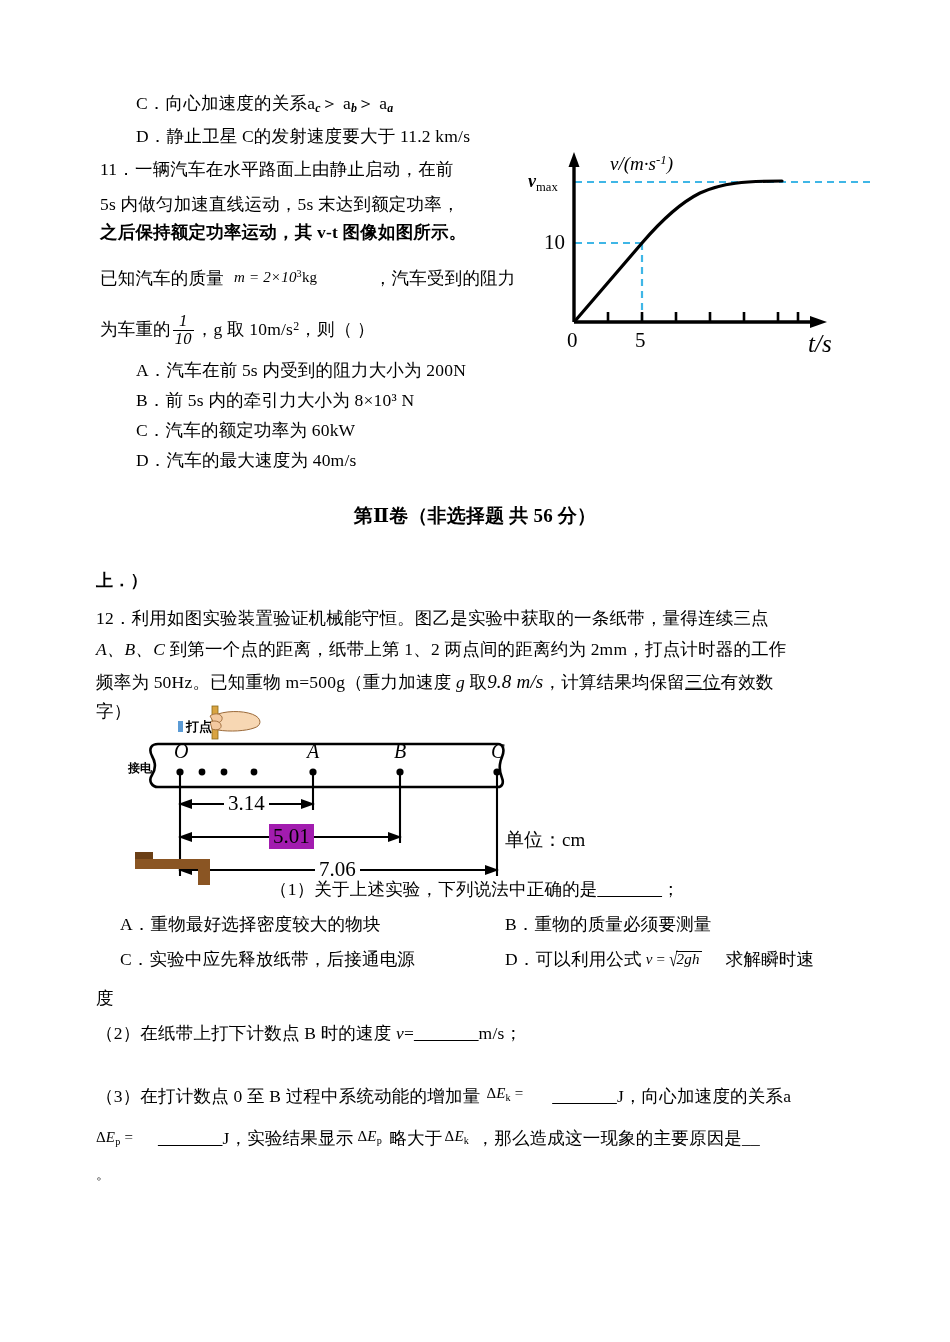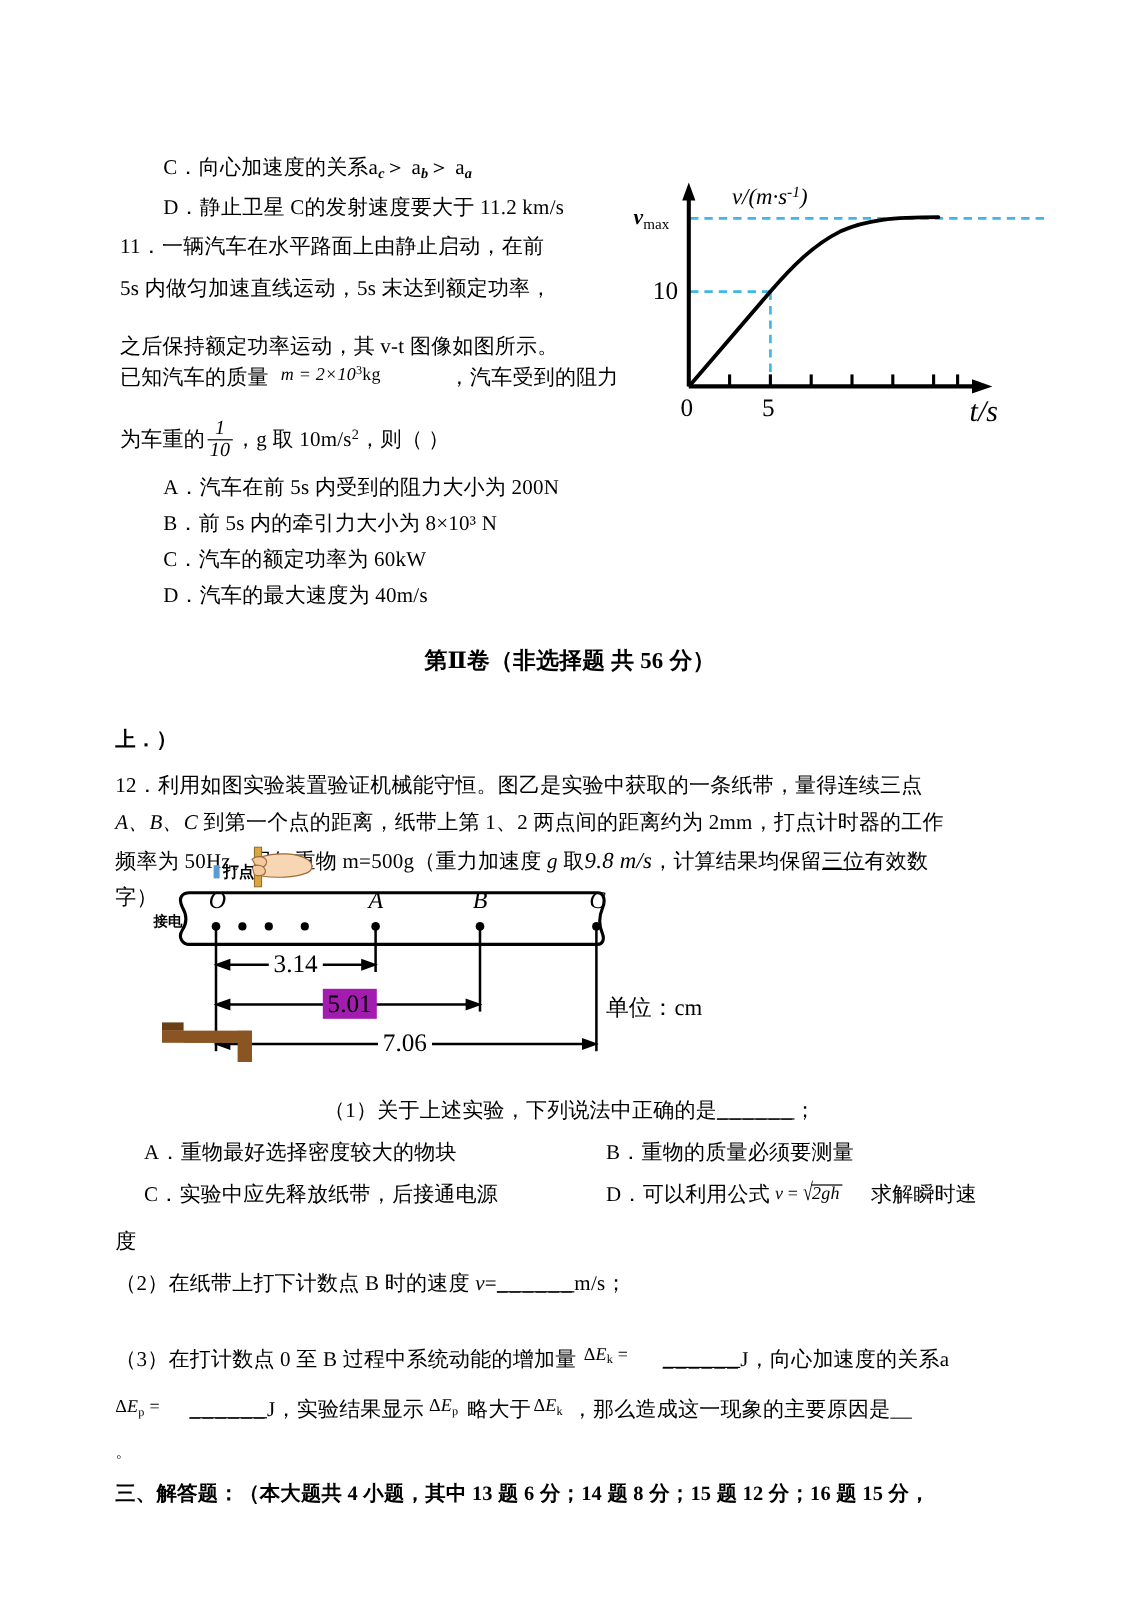--- a/index.html
+++ b/index.html
@@ -20,21 +20,20 @@
     left: 0; top: 0;
     width: 950px;
     height: 1342px;
   }
   .ln {
     position: absolute;
     white-space: nowrap;
     font-size: 17.5px;
     line-height: 1;
     letter-spacing: 0.2px;
-    margin-top: 36px;
   }
   .ital { font-style: italic; }
   .bold { font-weight: bold; }
   .sub { font-size: 0.68em; vertical-align: -0.28em; }
   .sup { font-size: 0.68em; vertical-align: 0.45em; }
   .blank { text-decoration: underline; letter-spacing: 2px; }
 
   
   .frac {
     display: inline-block;
@@ -79,21 +78,21 @@
 <div class="page">
 
   <div class="ln" style="left:136px; top:95px;">
     <span>C．向心加速度的关系a</span><span class="ital bold sub">c</span><span>＞ a</span><span class="ital bold sub">b</span><span>＞ a</span><span class="ital bold sub">a</span>
   </div>
 
   <div class="ln" style="left:136px; top:128px;">D．静止卫星 C的发射速度要大于 11.2 km/s</div>
 
   <div class="ln" style="left:100px; top:161px;">11．一辆汽车在水平路面上由静止启动，在前</div>
   <div class="ln" style="left:100px; top:196px;">5s 内做匀加速直线运动，5s 末达到额定功率，</div>
-  <div class="ln" style="left:100px; top:244px;">之后保持额定功率运动，其 v-t 图像如图所示。</div>
+  <div class="ln" style="left:100px; top:224px;font-weight:bold;">之后保持额定功率运动，其 v-t 图像如图所示。</div>
 
   <div class="ln" style="left:100px; top:270px;">
     <span>已知汽车的质量</span><span style="display:inline-block; width:150px; position:relative;">
       <span class="ital" style="position:absolute; left:10px; top:-15px; font-size:15px;">m&nbsp;=&nbsp;2×10<span class="sup" style="font-style:normal;">3</span><span style="font-style:normal;">kg</span></span>
     </span><span>，汽车受到的阻力</span>
   </div>
 
   <div class="ln" style="left:100px; top:313px;">
     <span>为车重的</span><span class="frac"><span class="num">1</span><span class="den">10</span></span><span>，g 取 10m/s</span><span class="sup">2</span><span>，则（      ）</span>
   </div>
@@ -278,15 +277,14 @@
       <span style="position:absolute; left:0px; top:-14px; font-size:15px; white-space:nowrap;">Δ<span class="ital">E</span><span class="sub">p</span> =</span>
     </span><span class="blank">______</span><span>J，实验结果显示</span><span style="display:inline-block; width:36px; position:relative;">
       <span style="position:absolute; left:4px; top:-15px; font-size:15px; white-space:nowrap;">Δ<span class="ital">E</span><span class="sub">p</span></span>
     </span><span>略大于</span><span style="display:inline-block; width:34px; position:relative;">
       <span style="position:absolute; left:2px; top:-15px; font-size:15px; white-space:nowrap;">Δ<span class="ital">E</span><span class="sub">k</span></span>
     </span><span>，那么造成这一现象的主要原因是__</span>
   </div>
 
   <div class="ln" style="left:96px; top:1168px; font-size:14px;">。</div>
 
-  <div class="ln bold" style="left:96px; top:1200px; font-size:17px;">三、解答题：（本大题共 4 小题，其中 13 题 6 分；14 题 8 分；15 题 12 分；16 题 15 分，</div>
 
 </div>
 
 </body></html>

